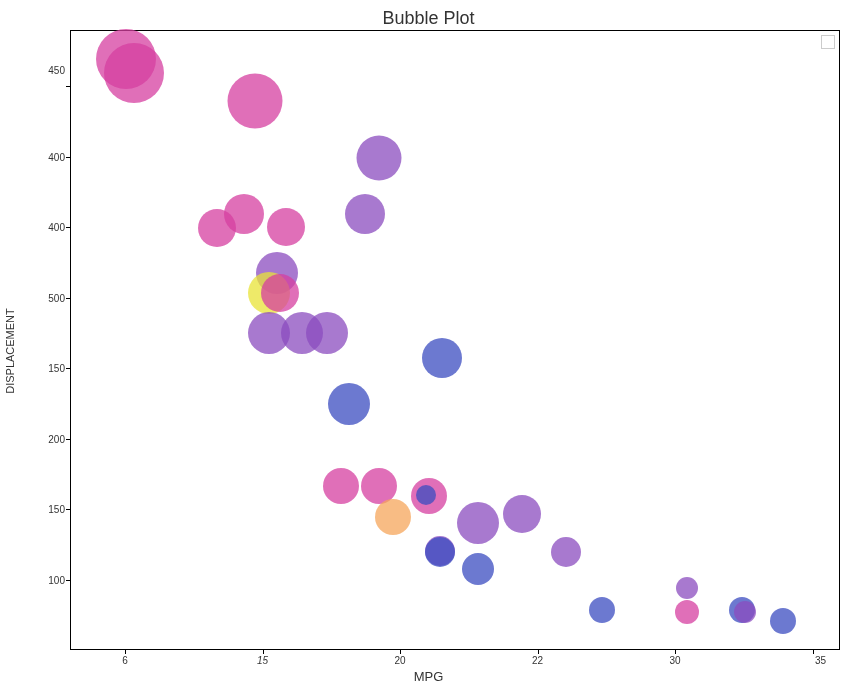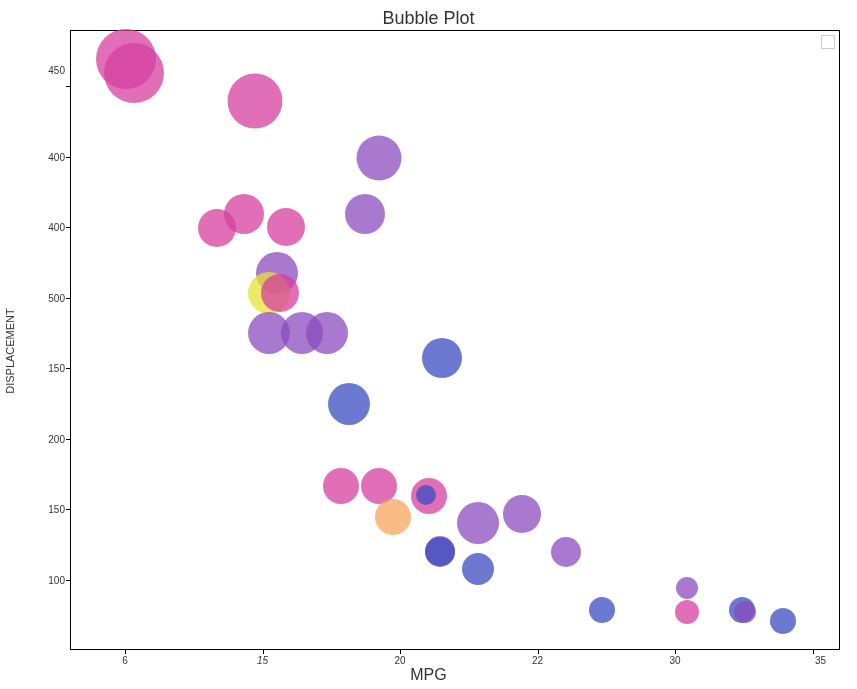--- a/index.html
+++ b/index.html
@@ -35,21 +35,21 @@
       left: 50%;
       transform: translateX(-50%);
       font-size: 18px;
       color: #333;
     }
     .xlabel {
       position: absolute;
       bottom: 5px;
       left: 50%;
       transform: translateX(-50%);
-      font-size: 16px;
+      font-size: 13px;
       color: #333;
     }
     .ylabel {
       position: absolute;
       left: 10px;
       top: 50%;
       transform: translateX(-50%) rotate(-90deg);
       font-size: 11px;
       color: #333;
       white-space: nowrap;

